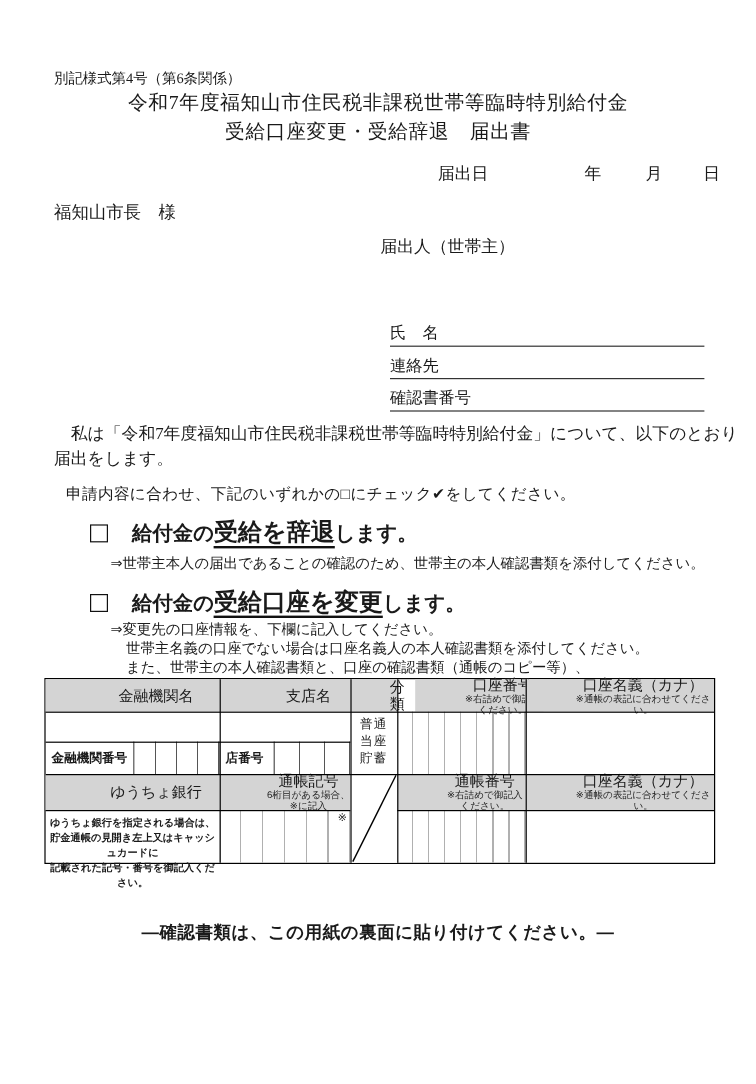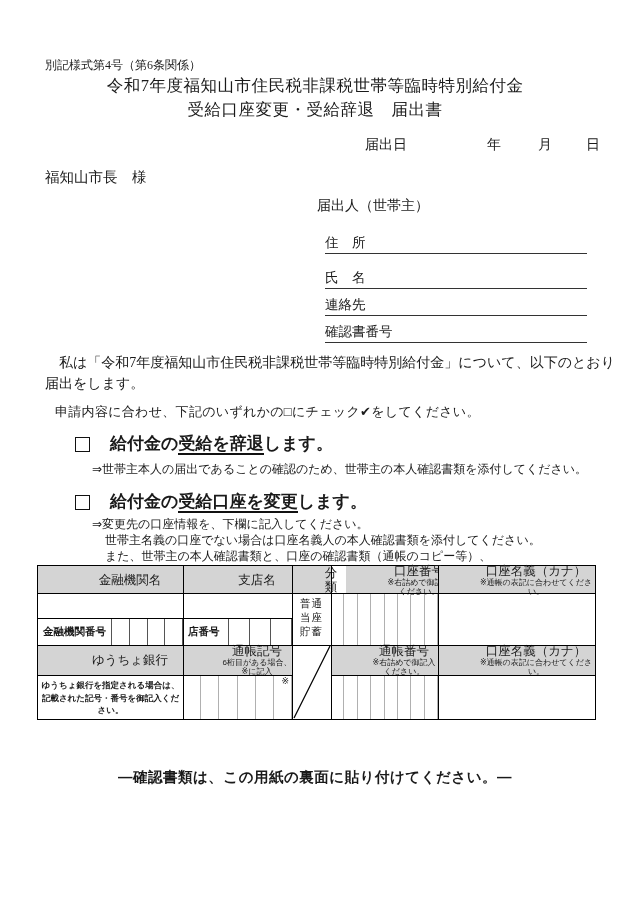--- a/index.html
+++ b/index.html
@@ -25,21 +25,21 @@
 
   .declaration{left:45px;top:352px;font-size:14px;line-height:21px;}
   .declaration div{white-space:nowrap;}
 
   .instruction{left:55px;top:403px;font-size:13px;letter-spacing:0.3px;
     font-family:"Liberation Sans","DejaVu Sans",sans-serif;}
 
   .option{position:absolute;left:75px;height:30px;font-family:"Liberation Sans","DejaVu Sans",sans-serif;white-space:nowrap;}
   .option .cb{position:absolute;left:0;top:8px;width:13px;height:13px;border:1.6px solid #111;background:#fff;}
   .option .opt-text{position:absolute;left:35px;top:0;font-weight:bold;font-size:17px;line-height:30px;}
-  .option .emph{font-size:17px;border-bottom:2px solid #111;padding-bottom:0;}
+  .option .emph{font-size:20px;border-bottom:2px solid #111;padding-bottom:0;}
   .opt-note{position:absolute;left:92px;font-size:12px;line-height:16px;
     font-family:"Liberation Sans","DejaVu Sans",sans-serif;white-space:nowrap;}
   .opt-note .indent{padding-left:13px;}
 
   
   .btable{position:absolute;left:37px;top:565px;width:557px;height:153px;
     border:1.5px solid #000;box-sizing:content-box;
     font-family:"Liberation Sans","DejaVu Sans",sans-serif;}
   .cell{position:absolute;box-sizing:border-box;}
   .gray{background:#d4d4d4;}
@@ -74,24 +74,20 @@
 
   <div class="abs date-label" style="left:365px;">届出日</div>
   <div class="abs date-label" style="left:487px;">年</div>
   <div class="abs date-label" style="left:538px;">月</div>
   <div class="abs date-label" style="left:586px;">日</div>
 
   <div class="abs addressee">福知山市長　様</div>
 
   <div class="abs applicant-heading">届出人（世帯主）</div>
 
-  <div class="field" style="top:233px;">
-    <span class="field-line"></span>
-    <span class="field-label">住　所</span>
-  </div>
   <div class="field" style="top:268px;">
     <span class="field-line"></span>
     <span class="field-label">氏　名</span>
   </div>
   <div class="field" style="top:322px;">
     <span class="field-line"></span>
     <span class="field-label">確認書番号</span>
   </div>
   <div class="field" style="top:295px;">
     <span class="field-line"></span>
@@ -176,20 +172,21 @@
       <span class="th-main">通帳番号</span>
       <span class="th-note">※右詰めで御記入ください。</span>
     </div>
     <div class="cell gray th" style="left:400px;top:79px;width:157px;height:30px;">
       <span class="th-main">口座名義（カナ）</span>
       <span class="th-note">※通帳の表記に合わせてください。</span>
     </div>
 
     <div class="cell yucho-note" style="left:0;top:109px;width:145px;height:44px;">
       <div>ゆうちょ銀行を指定される場合は、</div>
+      <div>貯金通帳の見開き左上又はキャッシュカードに</div>
       <div>記載された記号・番号を御記入ください。</div>
     </div>
     <div class="cell boxes6" style="left:145px;top:109px;width:109px;height:44px;">
       <span class="kome">※</span>
     </div>
     <div class="cell boxes8" style="left:293px;top:109px;width:107px;height:44px;"></div>
     <div class="cell" style="left:400px;top:109px;width:157px;height:44px;"></div>
 
     <div class="gline" style="left:145px;top:0;width:1px;height:153px;"></div>
     <div class="gline" style="left:254px;top:0;width:1px;height:153px;"></div>

